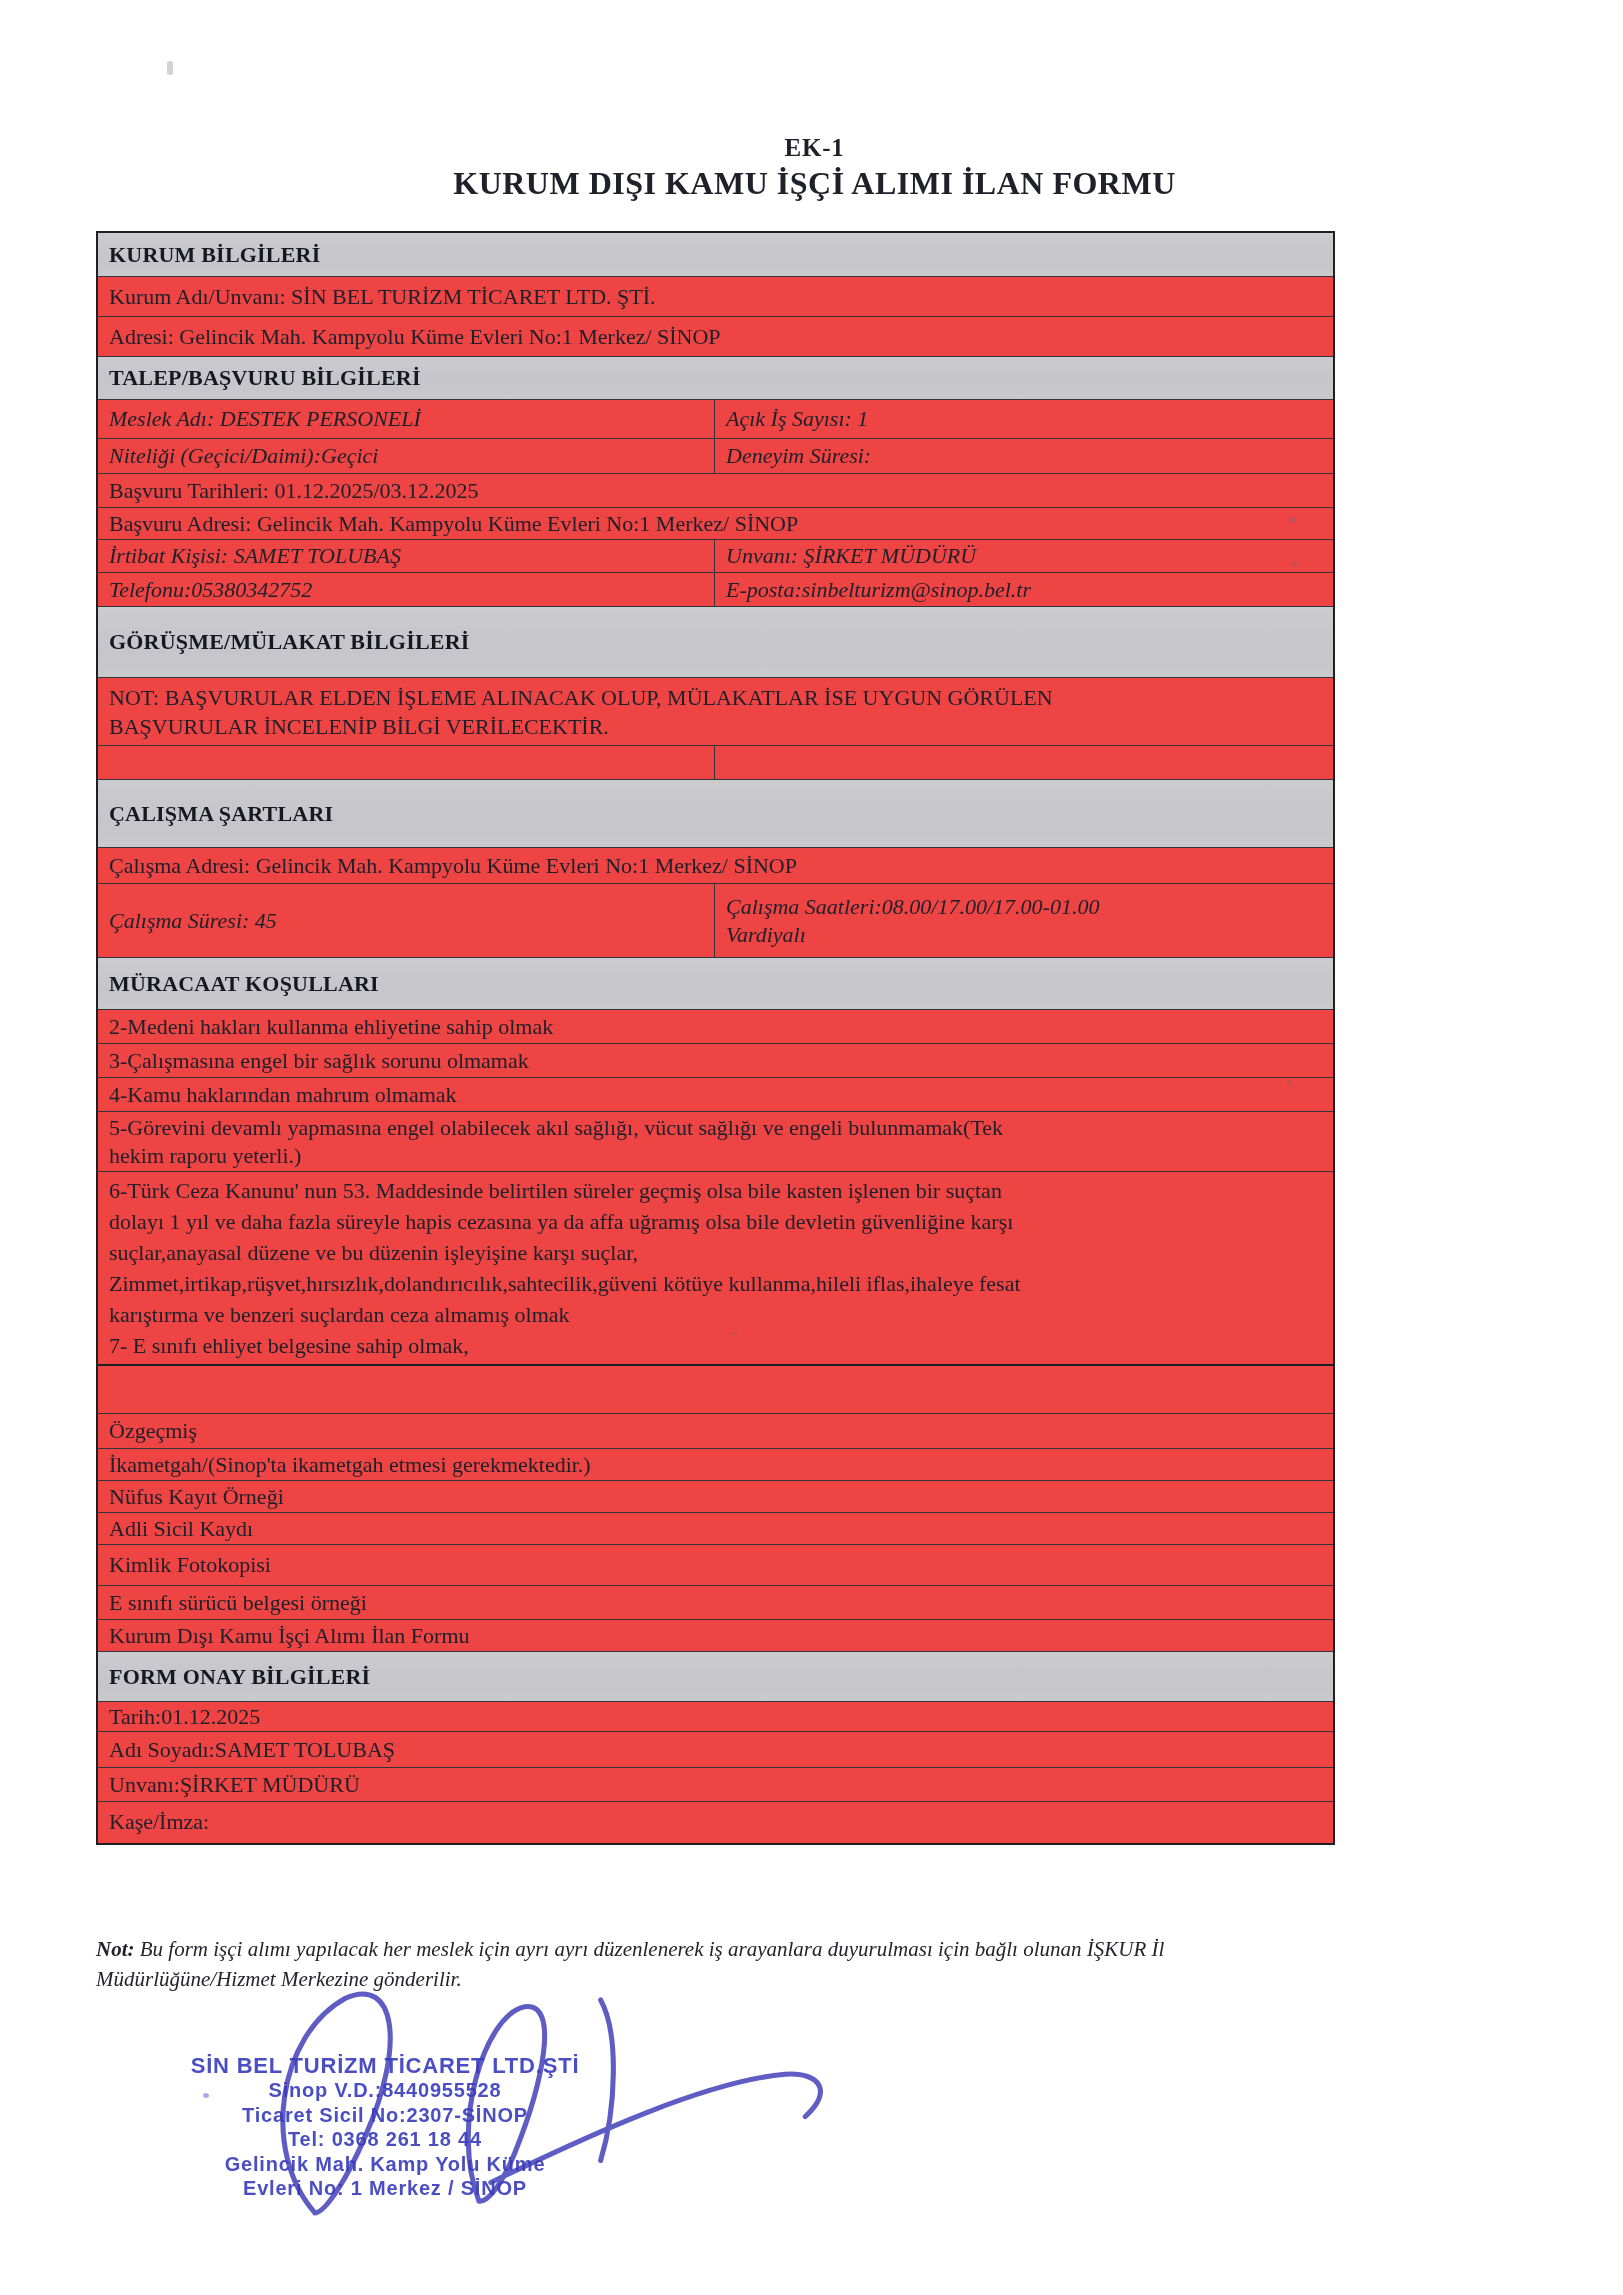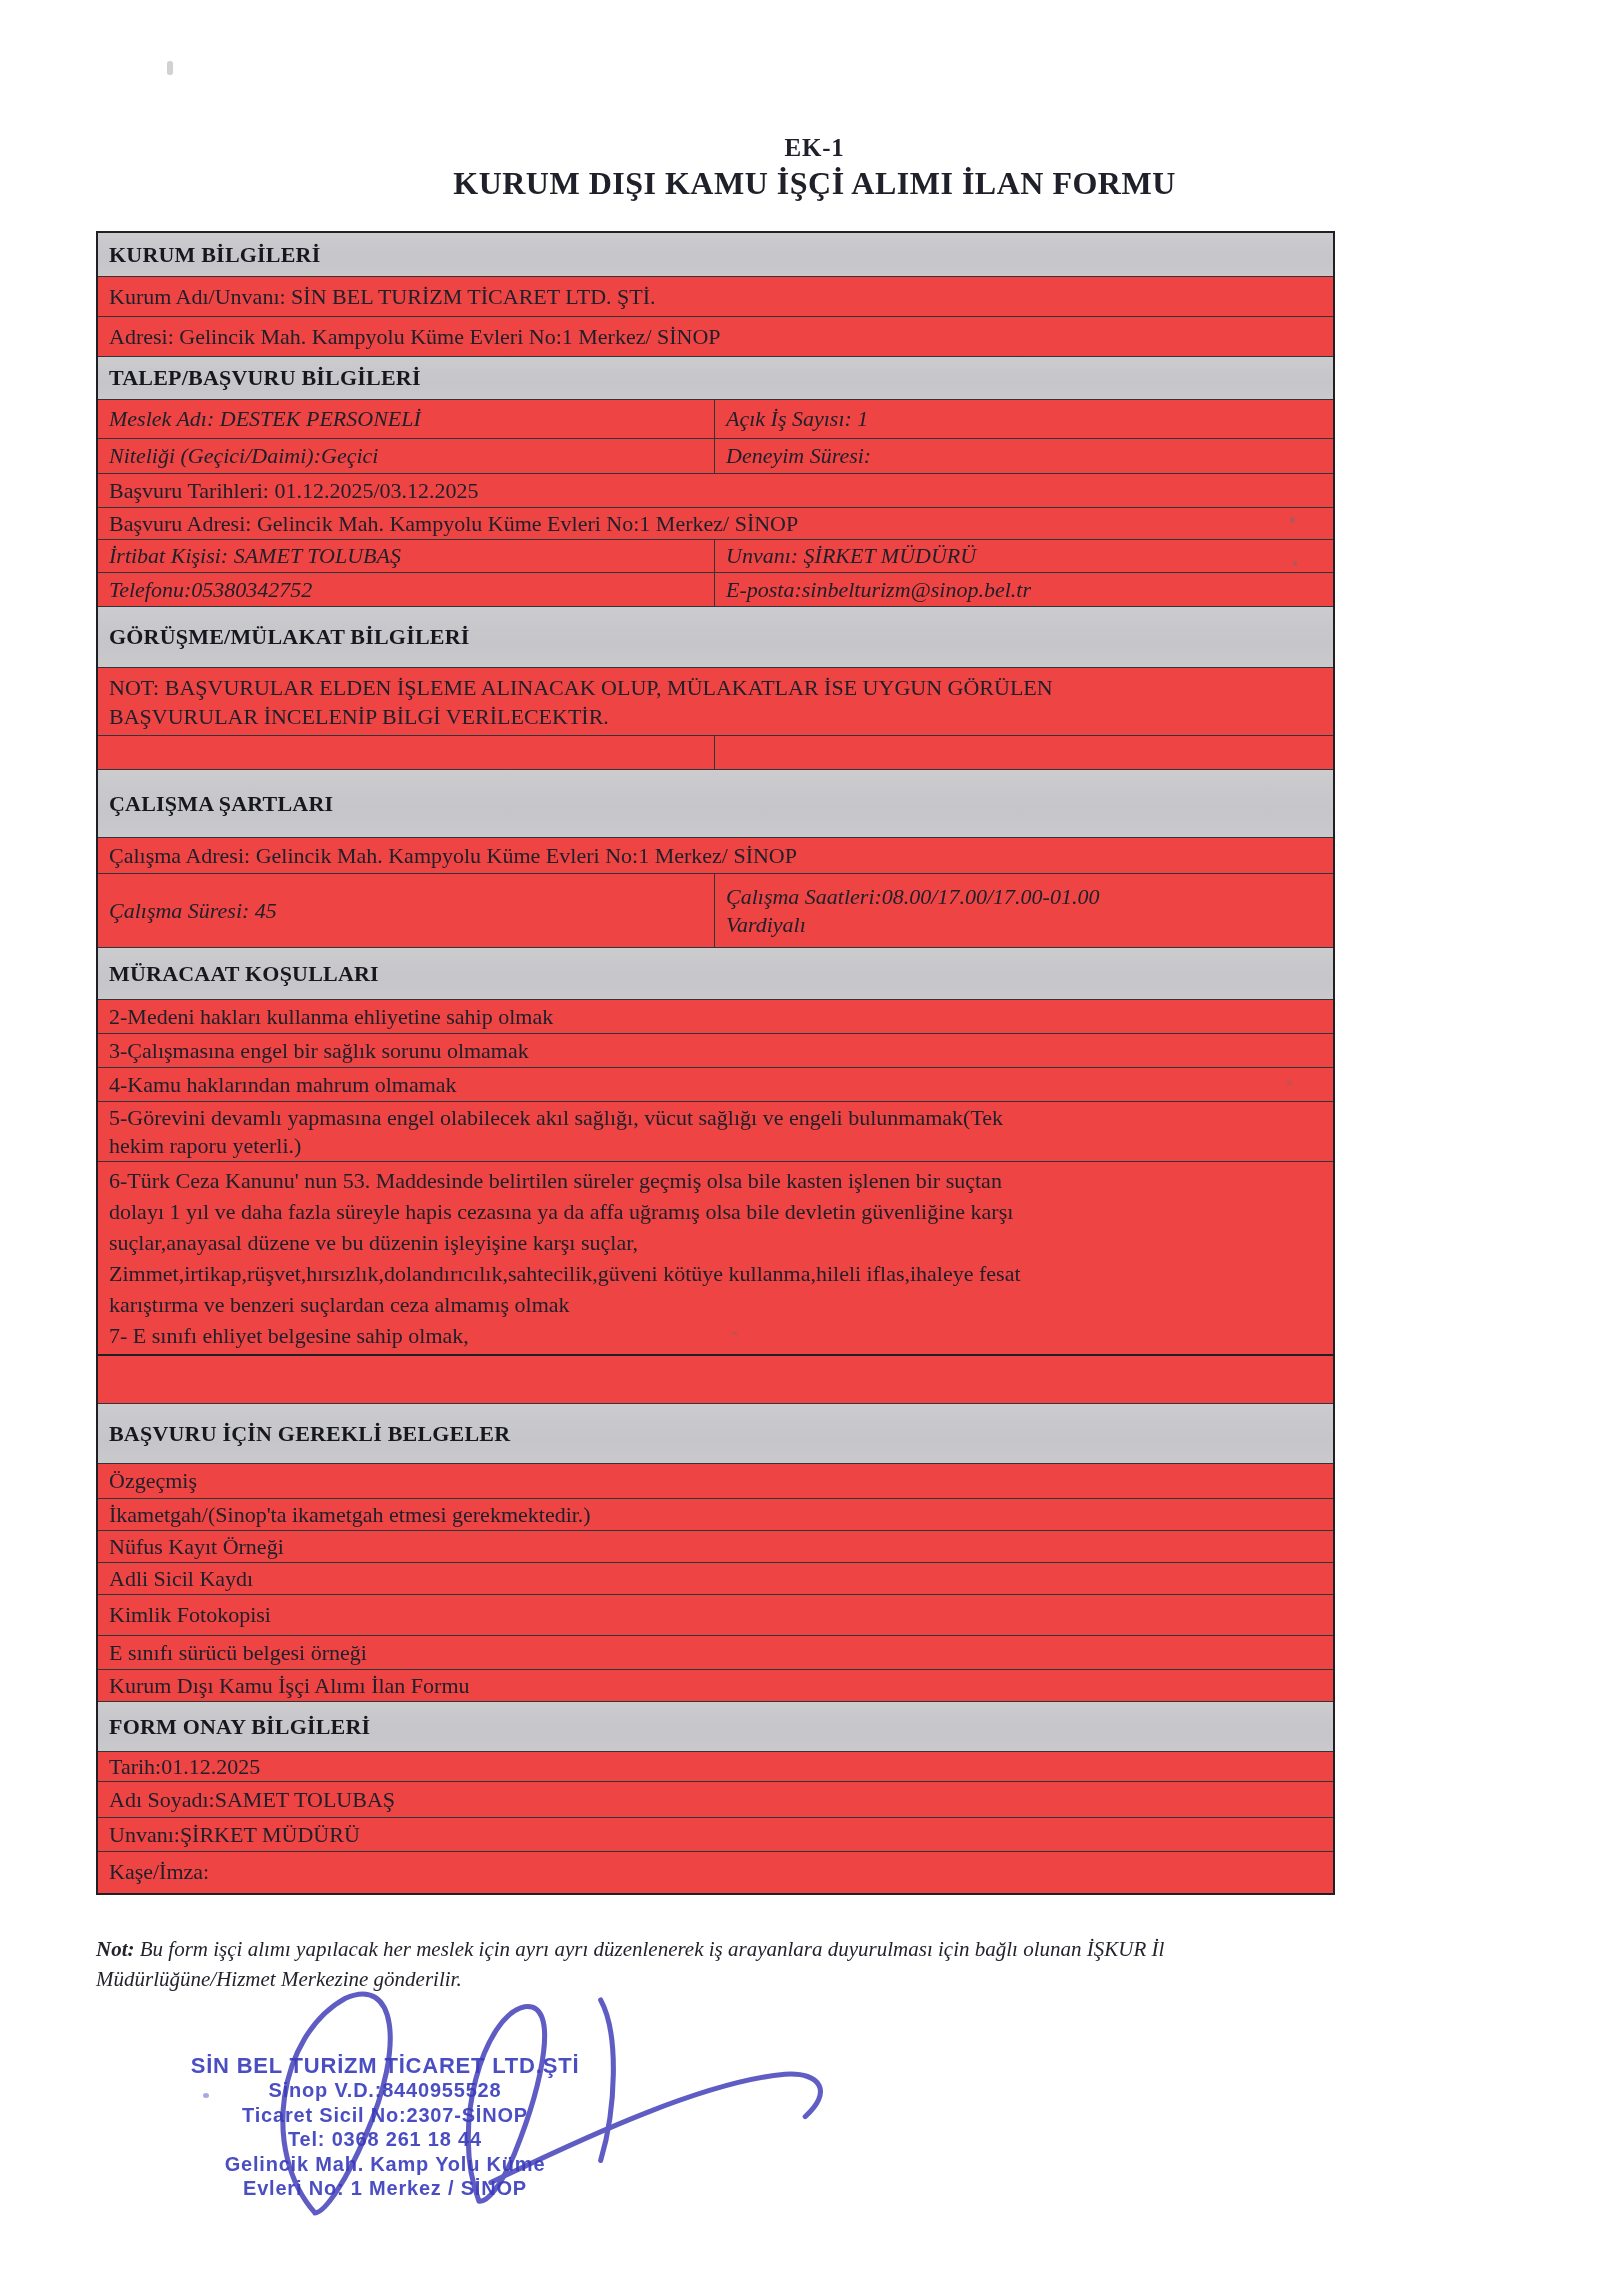--- a/index.html
+++ b/index.html
@@ -96,21 +96,21 @@
     <div class="row" style="height:32px">Başvuru Adresi: Gelincik Mah. Kampyolu Küme Evleri No:1 Merkez/ SİNOP</div>
     <div class="row split" style="height:33px">
       <div class="cell left">İrtibat Kişisi: SAMET TOLUBAŞ</div>
       <div class="cell right">Unvanı: ŞİRKET MÜDÜRÜ</div>
     </div>
     <div class="row split" style="height:34px">
       <div class="cell left">Telefonu:05380342752</div>
       <div class="cell right">E-posta:sinbelturizm@sinop.bel.tr</div>
     </div>
 
-    <div class="row band" style="height:61px">GÖRÜŞME/MÜLAKAT BİLGİLERİ</div>
+    <div class="row band" style="height:71px">GÖRÜŞME/MÜLAKAT BİLGİLERİ</div>
     <div class="row multiline row-not" style="height:68px">
       <span class="ln">NOT: BAŞVURULAR ELDEN İŞLEME ALINACAK OLUP, MÜLAKATLAR İSE UYGUN GÖRÜLEN</span>
       <span class="ln">BAŞVURULAR İNCELENİP BİLGİ VERİLECEKTİR.</span>
     </div>
     <div class="row split" style="height:34px">
       <div class="cell left"></div>
       <div class="cell right"></div>
     </div>
 
     <div class="row band" style="height:68px">ÇALIŞMA ŞARTLARI</div>
@@ -134,21 +134,20 @@
     <div class="row multiline row-k6 thickb" style="height:194px">
       <span class="ln">6-Türk Ceza Kanunu' nun 53. Maddesinde belirtilen süreler geçmiş olsa bile kasten işlenen bir suçtan</span>
       <span class="ln">dolayı 1 yıl ve daha fazla süreyle hapis cezasına ya da affa uğramış olsa bile devletin güvenliğine karşı</span>
       <span class="ln">suçlar,anayasal düzene ve bu düzenin işleyişine karşı suçlar,</span>
       <span class="ln">Zimmet,irtikap,rüşvet,hırsızlık,dolandırıcılık,sahtecilik,güveni kötüye kullanma,hileli iflas,ihaleye fesat</span>
       <span class="ln">karıştırma ve benzeri suçlardan ceza almamış olmak</span>
       <span class="ln">7- E sınıfı ehliyet belgesine sahip olmak,</span>
     </div>
     <div class="row" style="height:48px"></div>
 
-    <div class="row band" style="height:60px">BAŞVURU İÇİN GEREKLİ BELGELER</div>
     <div class="row" style="height:35px">Özgeçmiş</div>
     <div class="row" style="height:32px">İkametgah/(Sinop'ta ikametgah etmesi gerekmektedir.)</div>
     <div class="row" style="height:32px">Nüfus Kayıt Örneği</div>
     <div class="row" style="height:32px">Adli Sicil Kaydı</div>
     <div class="row" style="height:41px">Kimlik Fotokopisi</div>
     <div class="row" style="height:34px">E sınıfı sürücü belgesi örneği</div>
     <div class="row" style="height:32px">Kurum Dışı Kamu İşçi Alımı İlan Formu</div>
 
     <div class="row band" style="height:50px">FORM ONAY BİLGİLERİ</div>
     <div class="row" style="height:30px">Tarih:01.12.2025</div>

